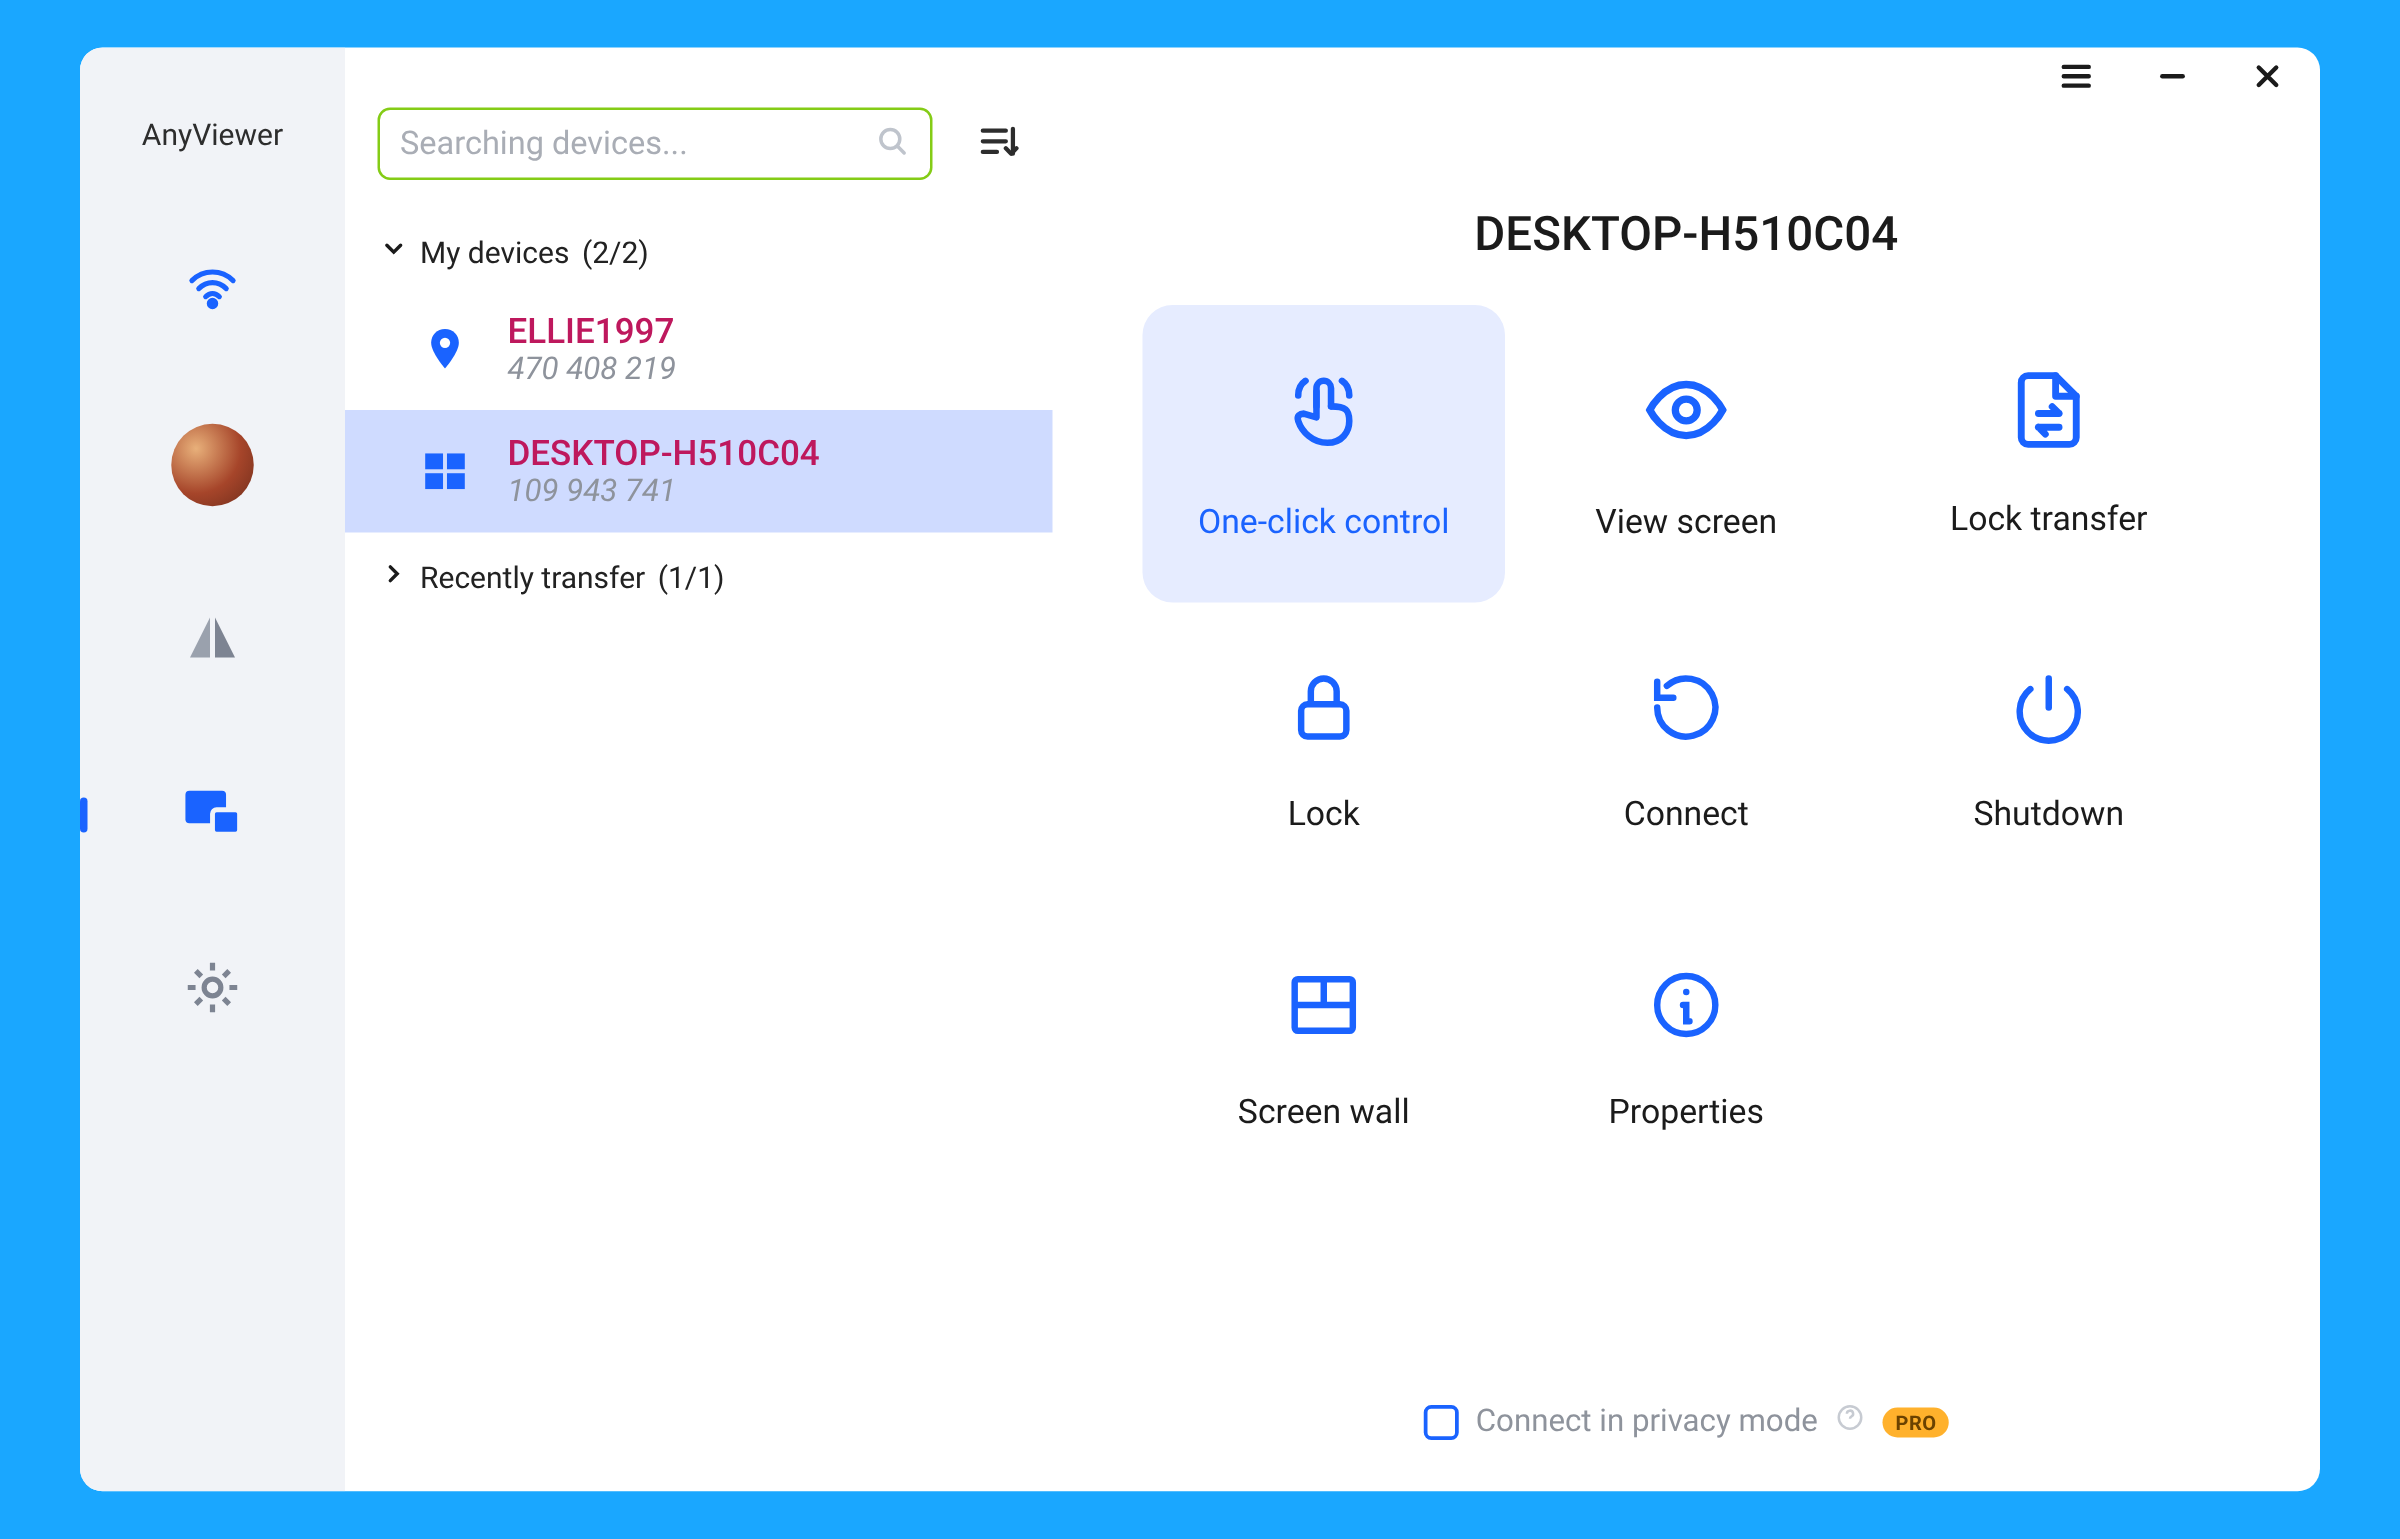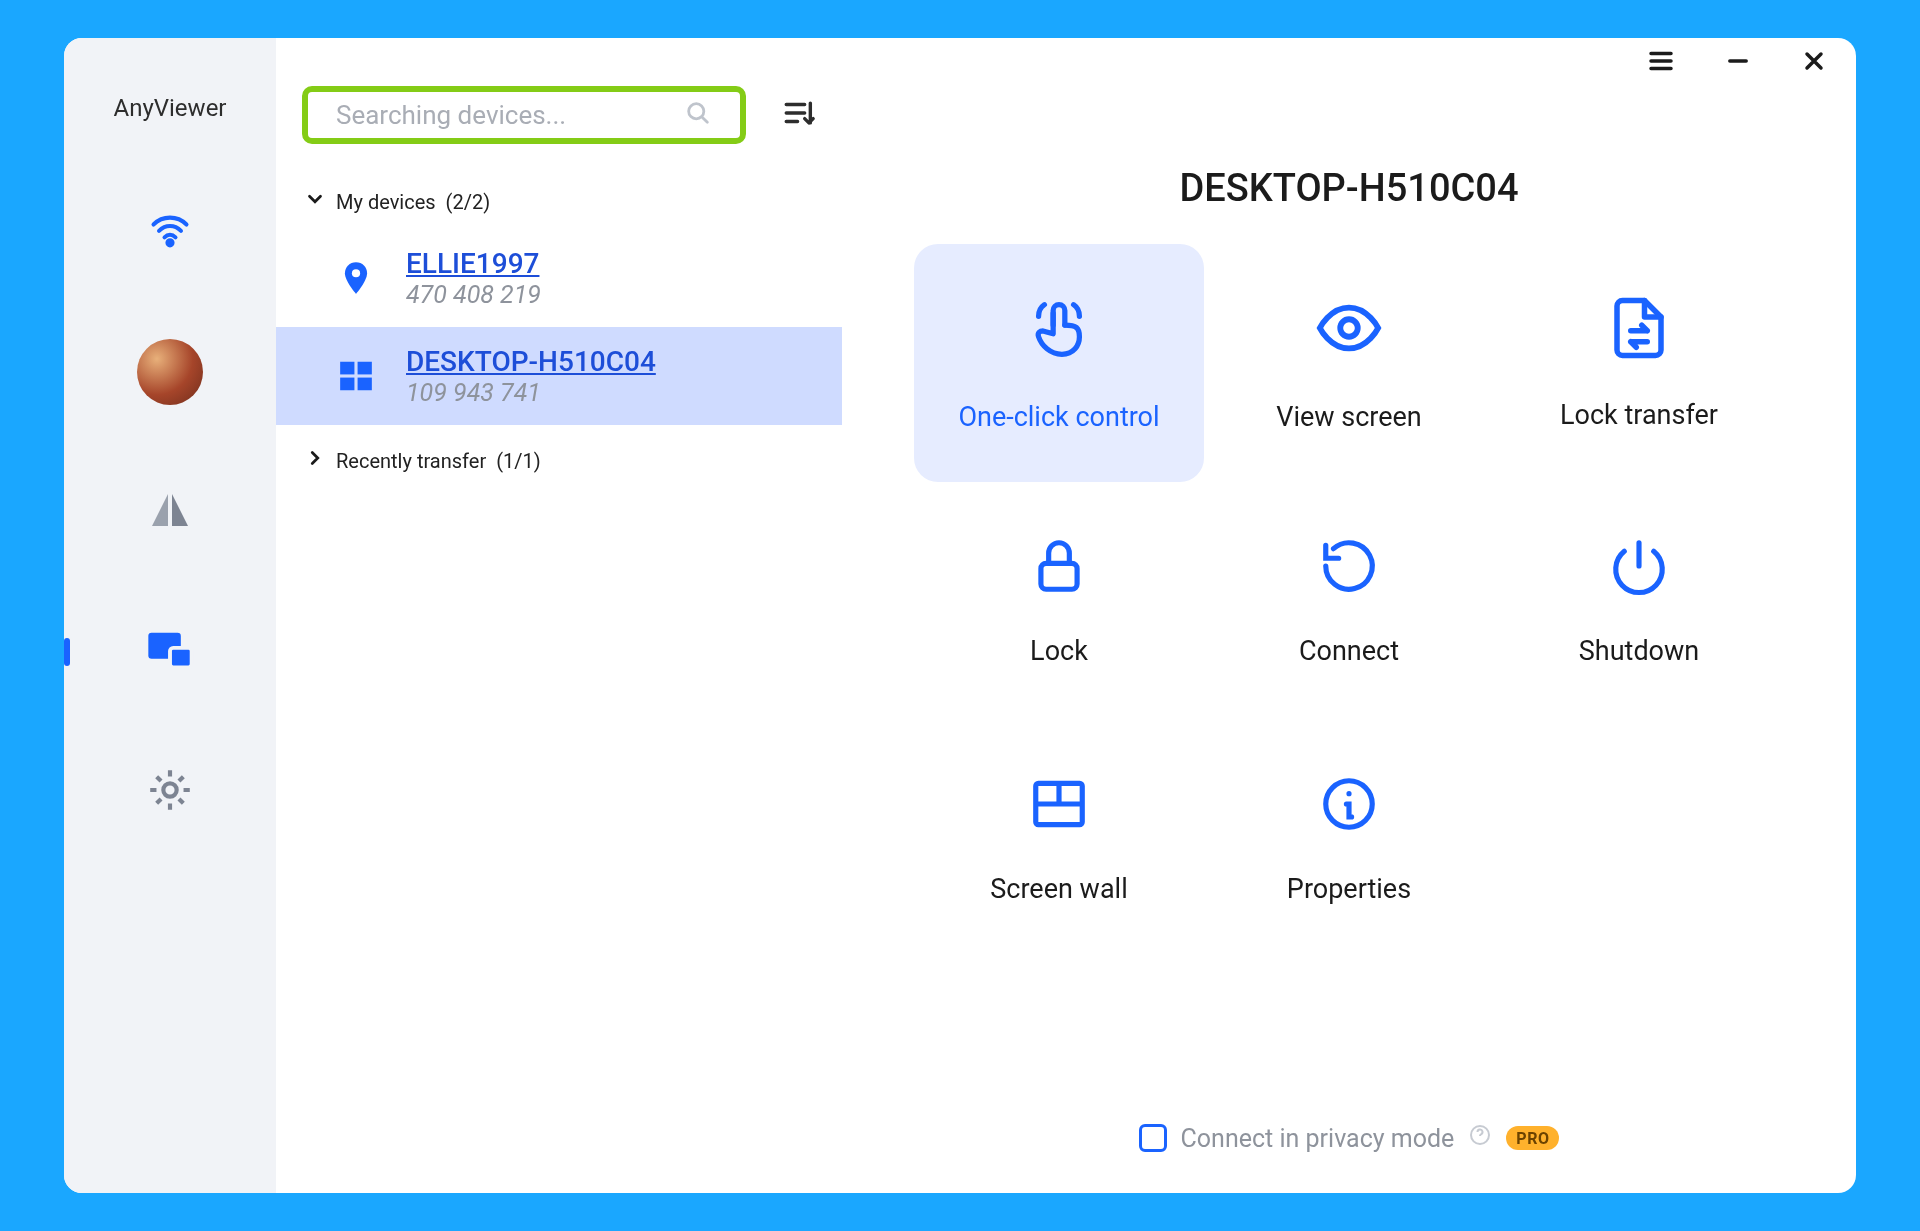--- a/index.html
+++ b/index.html
@@ -71,23 +71,23 @@
   .searchrow {
     display: flex;
     align-items: center;
     gap: 36px;
     padding: 0 26px 26px 26px;
   }
   .searchbox {
     flex: 1;
     display: flex;
     align-items: center;
-    border: 6px solid #84cc16;
+    border: 2px solid #84cc16;
     border-radius: 10px;
-    padding: 10px 28px;
+    padding: 10px 16px;
     height: 58px;
   }
   .searchbox input {
     flex: 1;
     border: none;
     outline: none;
     font-size: 26px;
     color: #444;
     background: transparent;
   }
@@ -95,34 +95,34 @@
   .search-ico { color: #bfc4cc; }
   .sort-ico { color: #2d2d2d; cursor: pointer; }
   .treegroup {
     padding: 4px 0;
   }
   .treehdr {
     display: flex;
     align-items: center;
     gap: 10px;
     padding: 14px 28px;
-    font-size: 20px;
+    font-size: 24px;
     color: #222;
     cursor: pointer;
   }
   .device {
     display: flex;
     align-items: center;
     gap: 26px;
     padding: 18px 28px 18px 56px;
     cursor: pointer;
   }
   .device.selected { background: #cfdbff; }
   .dev-ico { width: 48px; display:flex; justify-content:center; }
-  .dev-name { font-size: 28px; color: #1d4ed8; font-weight: 500; text-decoration: underline; }
+  .dev-name { font-size: 28px; color: #be185d; font-weight: 500; }
   .dev-id   { font-size: 25px; color: #8e939c; font-style: italic; }
   
   .panel-detail {
     flex: 1;
     position: relative;
     padding-top: 50px;
   }
   .winctrl {
     position: absolute;
     top: 8px; right: 28px;

